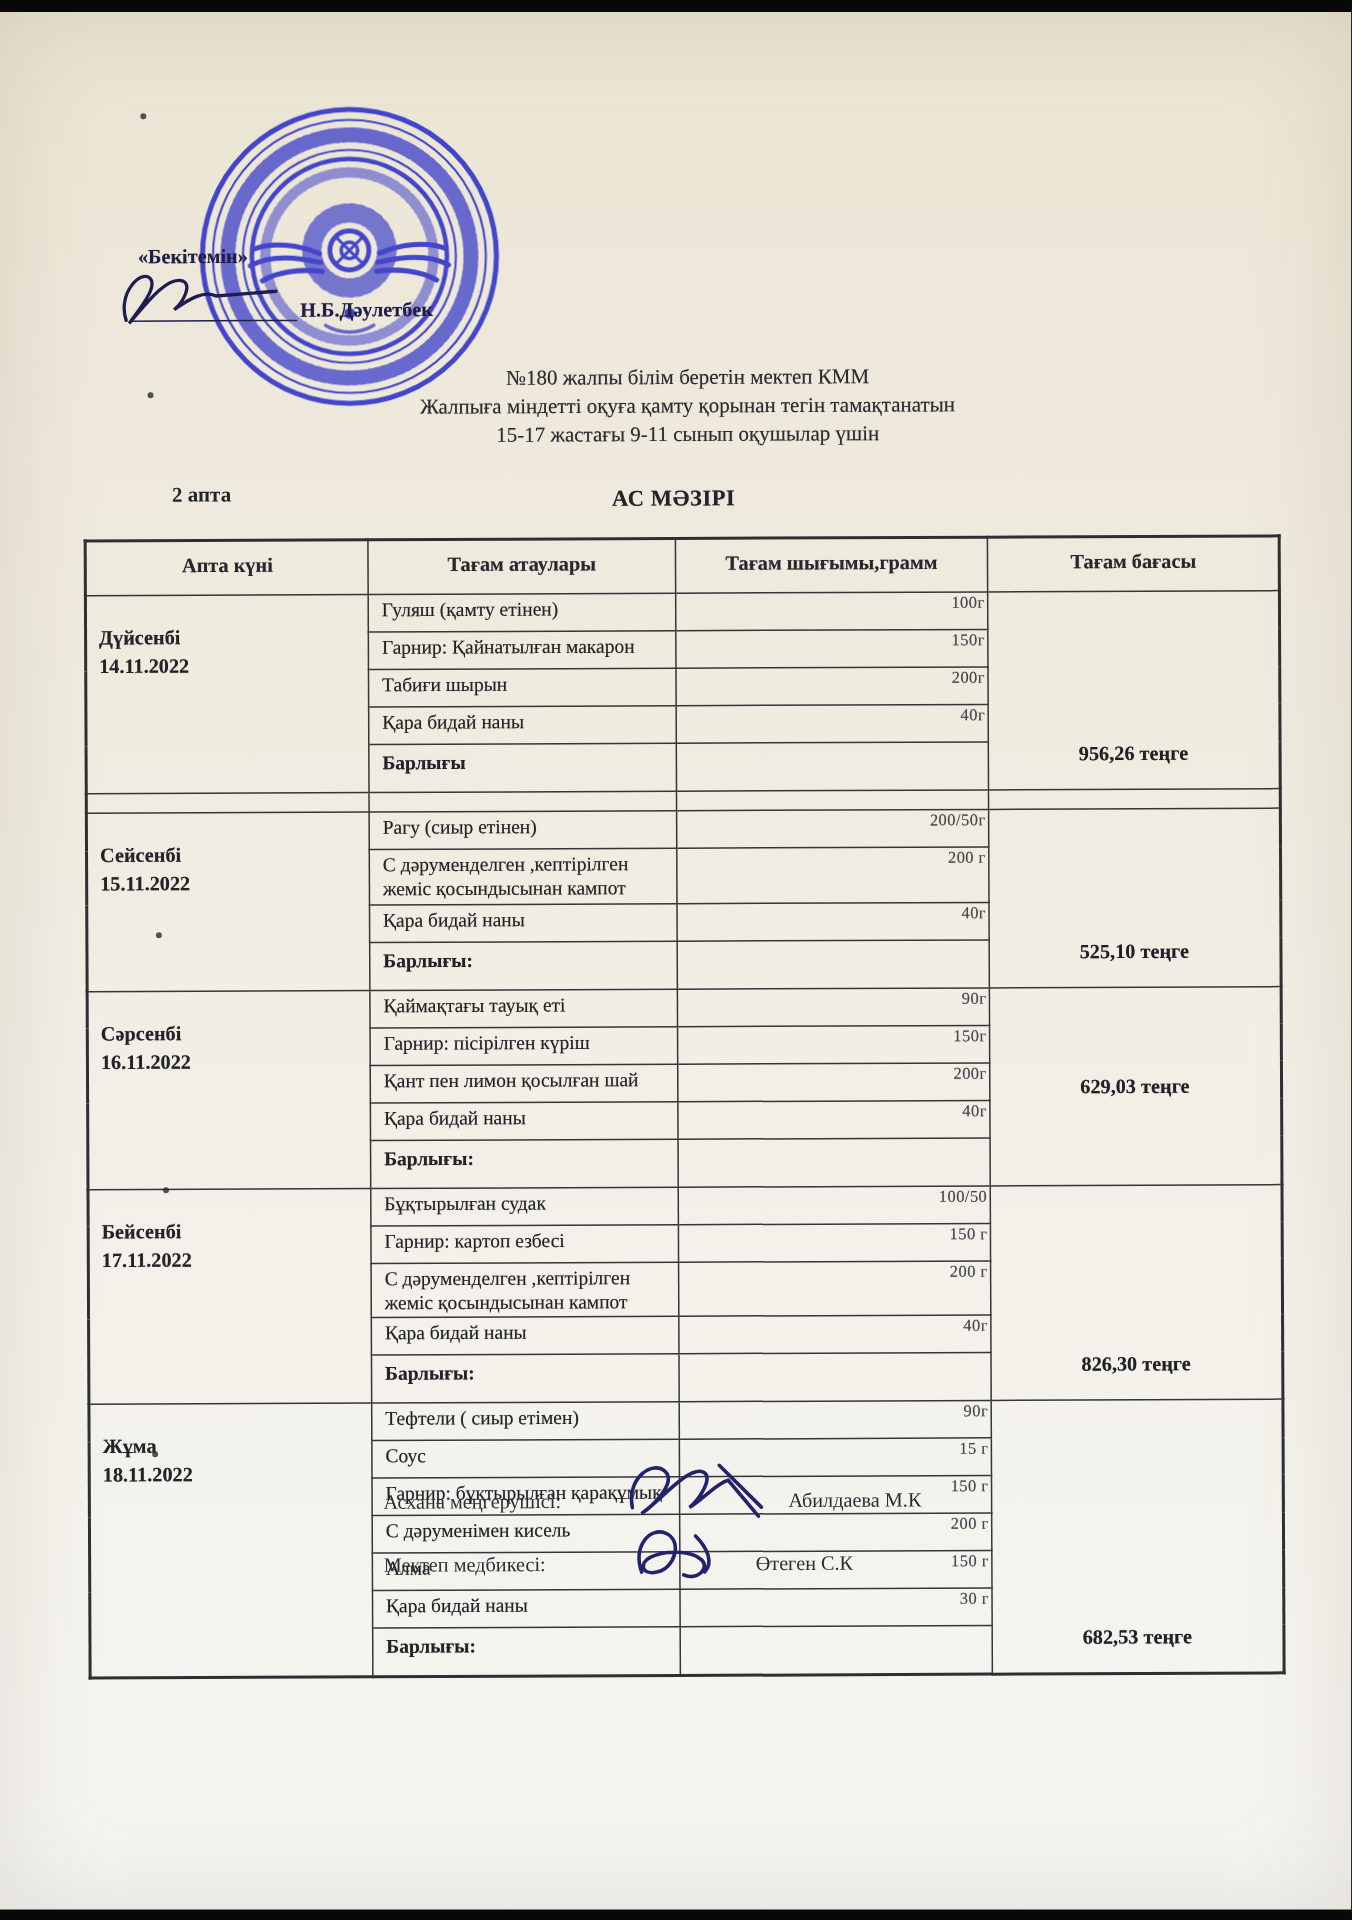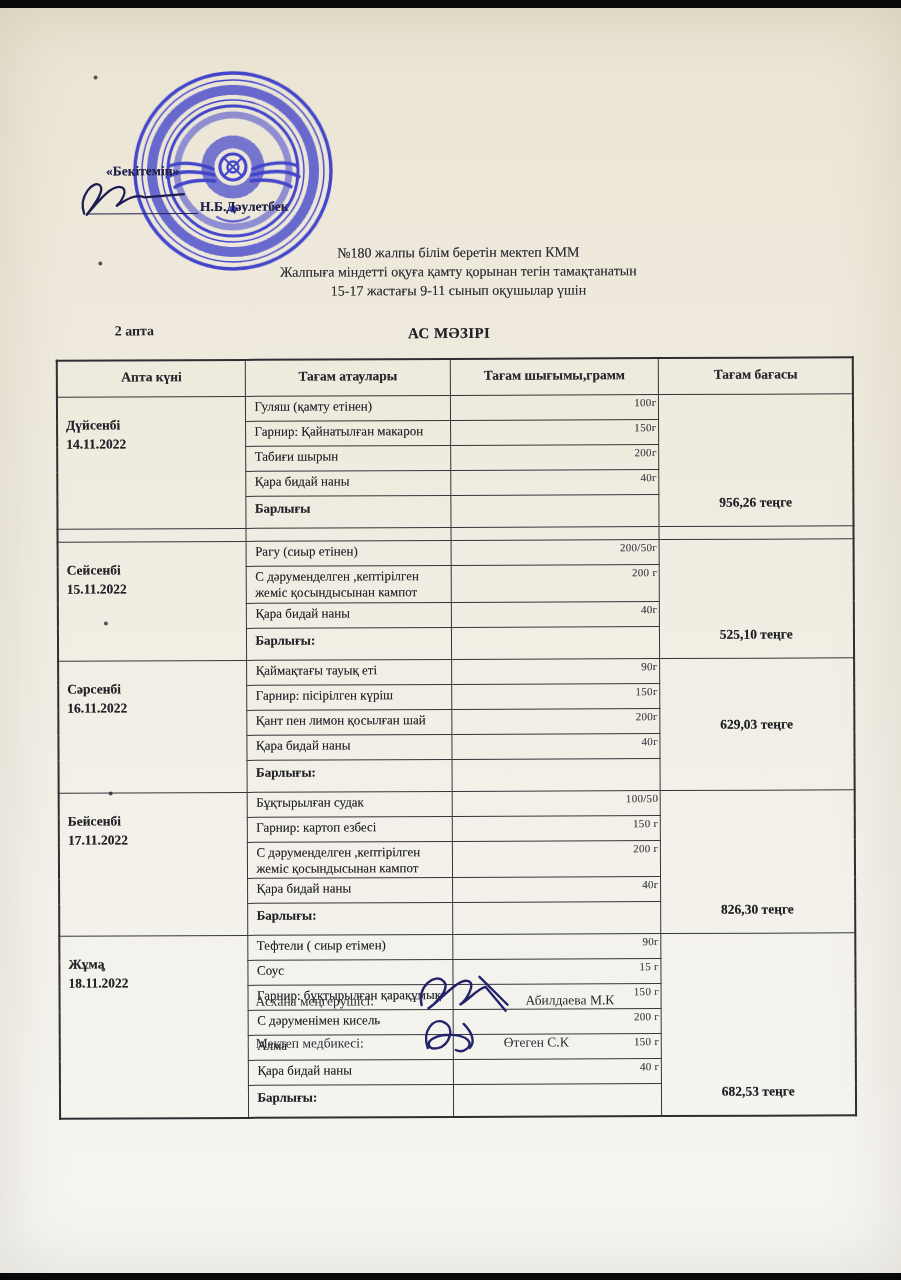--- a/index.html
+++ b/index.html
@@ -15,21 +15,21 @@
   .content { position:absolute; inset:0; transform:rotate(-0.25deg); }
 
   
   .stamp { position:absolute; left:131px; top:58px; width:208px; height:208px;
            opacity:.88; mix-blend-mode:multiply; filter:blur(.45px); }
 
   
   .approval { position:absolute; left:88px; top:152px; width:250px;
               color:#1e1e46; font-weight:bold; font-size:13.5px; line-height:1.45;
               text-shadow:0 0 .5px rgba(30,30,70,.5); }
-  .approval .t1 { margin-left:20px; }
+  .approval .t1 { margin-left:6px; }
   .sig-row { position:relative; margin-top:16px; height:22px; }
   .sig-row .scribble { position:absolute; left:-10px; top:-24px; }
   .sig-row .line { position:absolute; left:0; top:16px; width:112px; border-bottom:1.6px solid #20204a; }
   .sig-row .nm { position:absolute; left:114px; top:0; white-space:nowrap; }
 
   
   .doc-header { position:absolute; left:140px; top:236px; width:640px; text-align:center;
                 font-size:14px; color:#2b2b31; line-height:1.34;
                 text-shadow:0 0 .5px rgba(40,40,45,.45); }
 
@@ -257,21 +257,21 @@
             <tr>
               <td class="dish-cell">С дәруменімен кисель</td>
               <td class="amount-cell">200 г</td>
             </tr>
             <tr>
               <td class="dish-cell">Алма</td>
               <td class="amount-cell">150 г</td>
             </tr>
             <tr>
               <td class="dish-cell">Қара бидай наны</td>
-              <td class="amount-cell">40 г</td>
+              <td class="amount-cell">30 г</td>
             </tr>
             <tr class="total-row">
               <td class="dish-cell">Барлығы:</td>
               <td class="amount-cell"></td>
             </tr>
           </tbody>
       </table>
 
       <div class="signatures">
         <div class="sig-foot">

